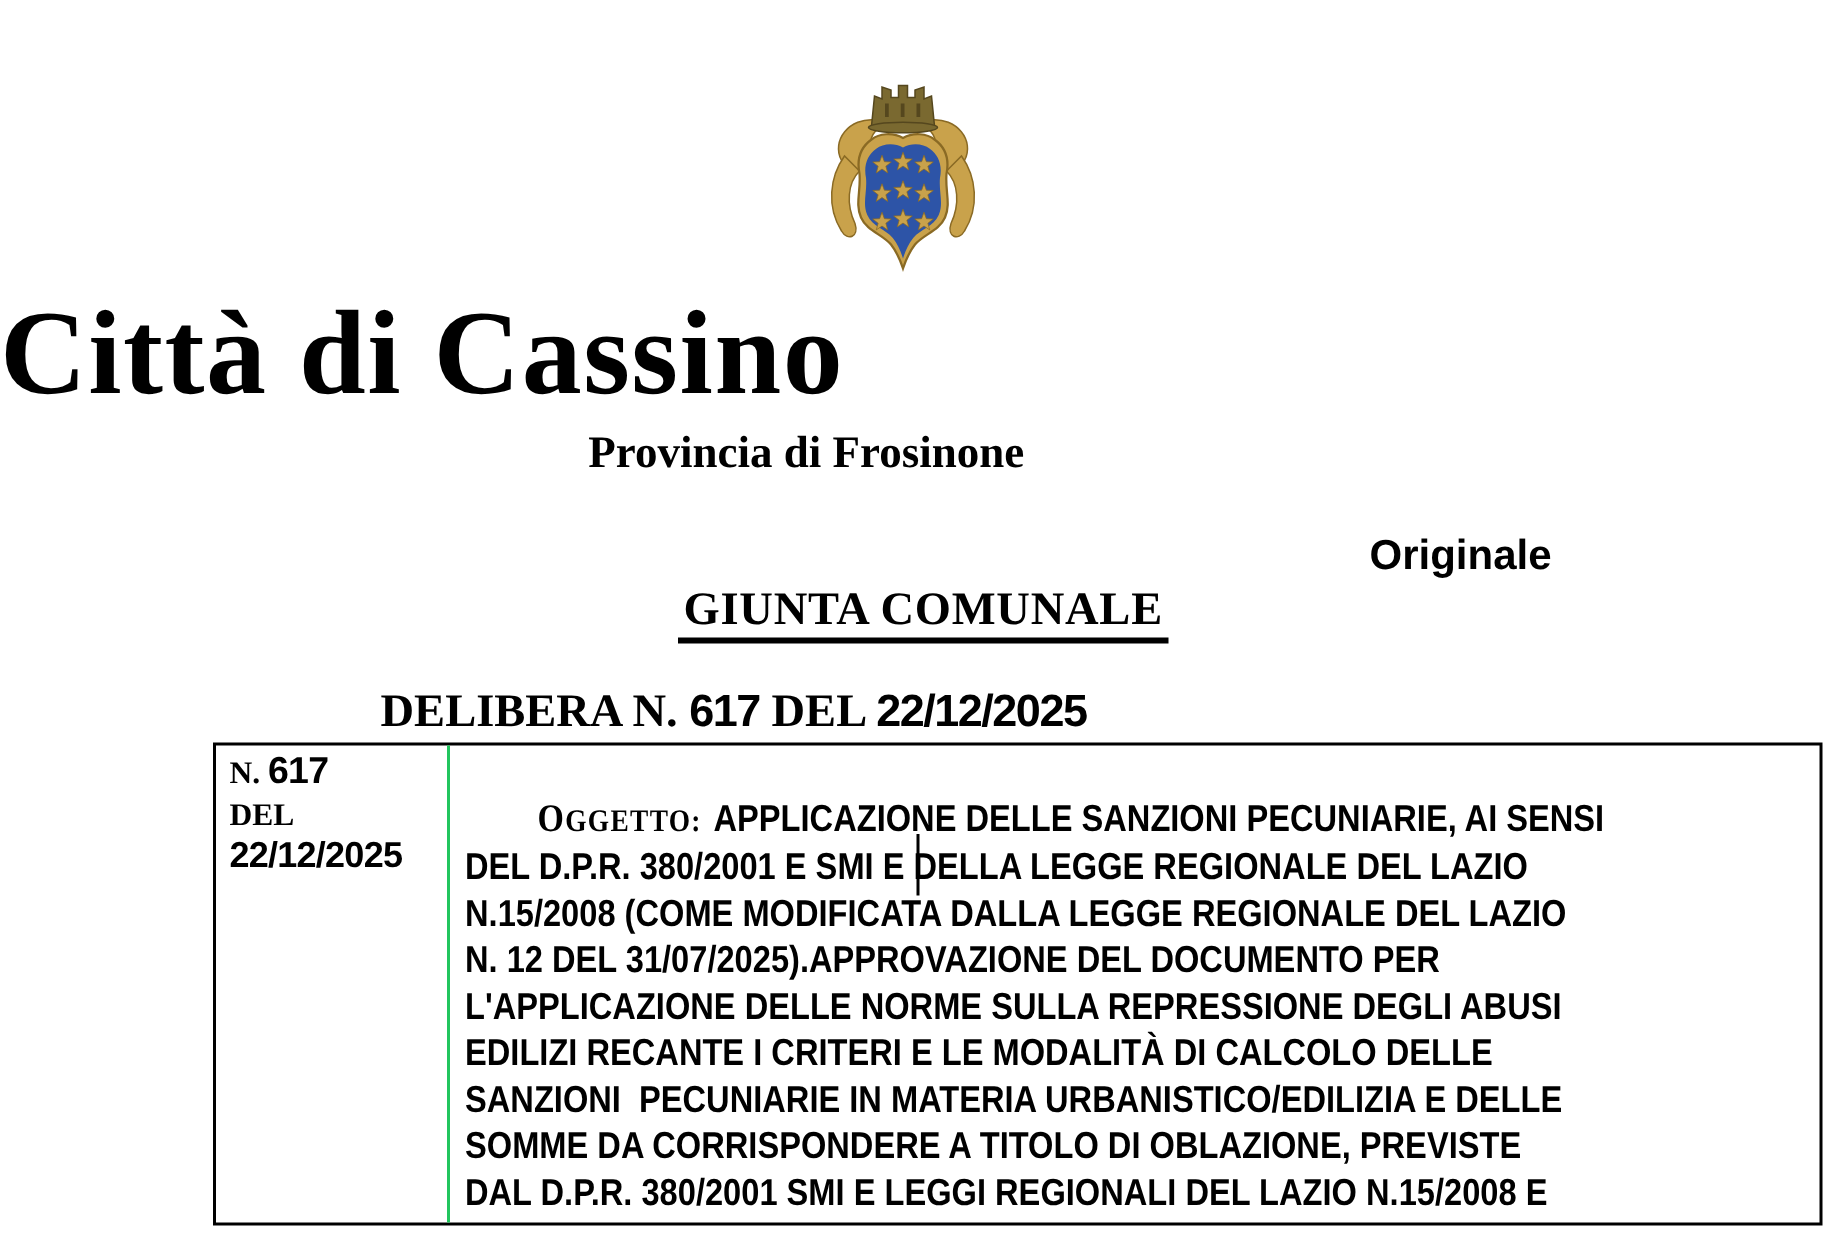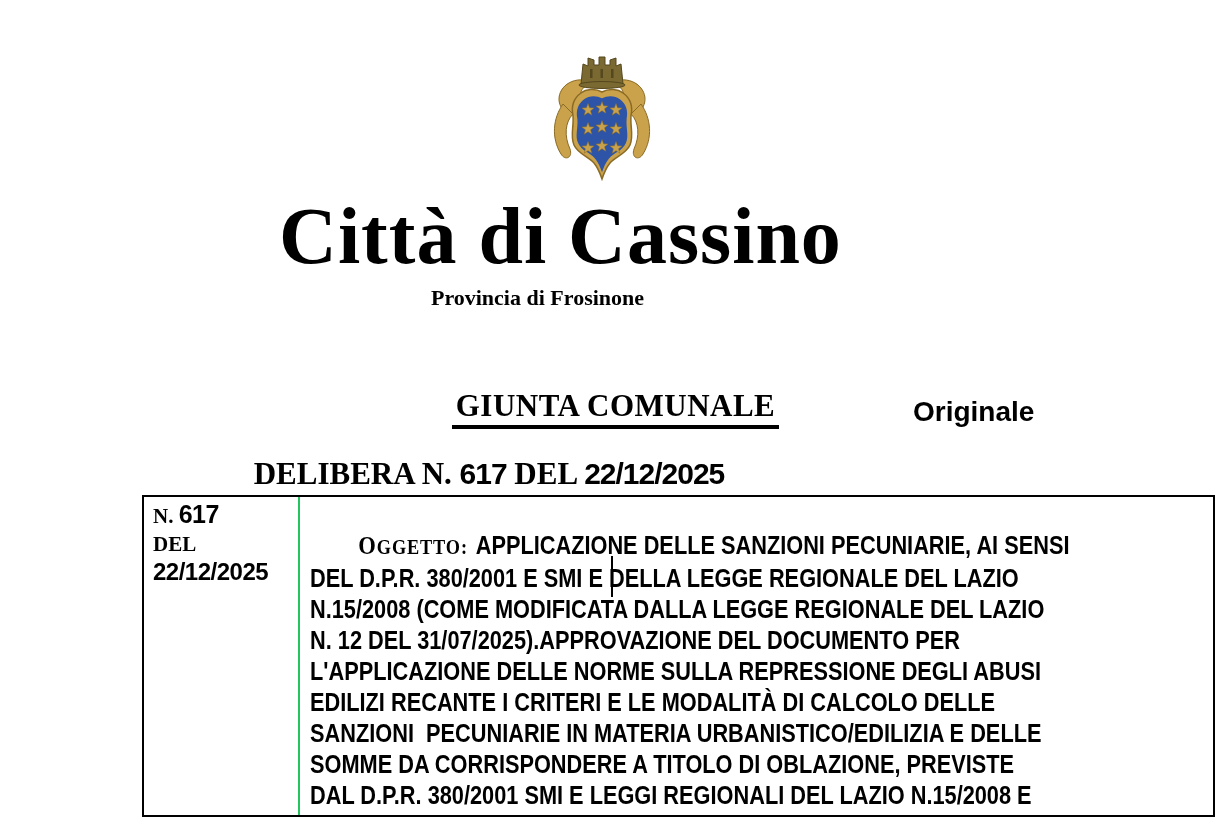--- a/index.html
+++ b/index.html
@@ -3,33 +3,32 @@
 <meta charset="utf-8">
 <style>
   html,body { margin:0; padding:0; background:#ffffff; }
   .page {
     position:relative; width:1231px; height:824px; background:#ffffff;
     color:#000; overflow:hidden; font-family:"Liberation Sans", sans-serif;
   }
   .serif { font-family:"Liberation Serif", serif; }
   .emblem { position:absolute; left:536px; top:54px; }
   .city-title {
-    position:absolute; top:196px; left:0; width:1121px; text-align:center;
+    position:absolute; top:196px; left:0; width:1121px; text-align:left;
     font-family:"Liberation Serif", serif; font-weight:bold; font-size:80px;
     line-height:1; letter-spacing:1px; white-space:nowrap;
   }
   .province {
     position:absolute; top:287px; left:0; width:1075px; text-align:center;
-    font-family:"Liberation Serif", serif; font-weight:bold; font-size:22px;
+    font-family:"Liberation Serif", serif; font-weight:bold; font-size:30px;
     line-height:1;
   }
   .copy-label {
     position:absolute; left:913px; top:355px; font-weight:bold; font-size:28px;
     line-height:1.1;
-    margin-top:42px;
   }
   .organ-row { position:absolute; top:390px; left:0; width:1231px; text-align:center; }
   .organ {
     display:inline-block; font-family:"Liberation Serif", serif; font-weight:bold;
     font-size:31px; line-height:1.05; border-bottom:4px solid #000;
     padding:0 4px 2px 4px; letter-spacing:0.5px;
   }
   .delibera-row {
     position:absolute; top:458px; left:0; width:978px; text-align:center;
     font-family:"Liberation Serif", serif; font-weight:bold; font-size:31px;

